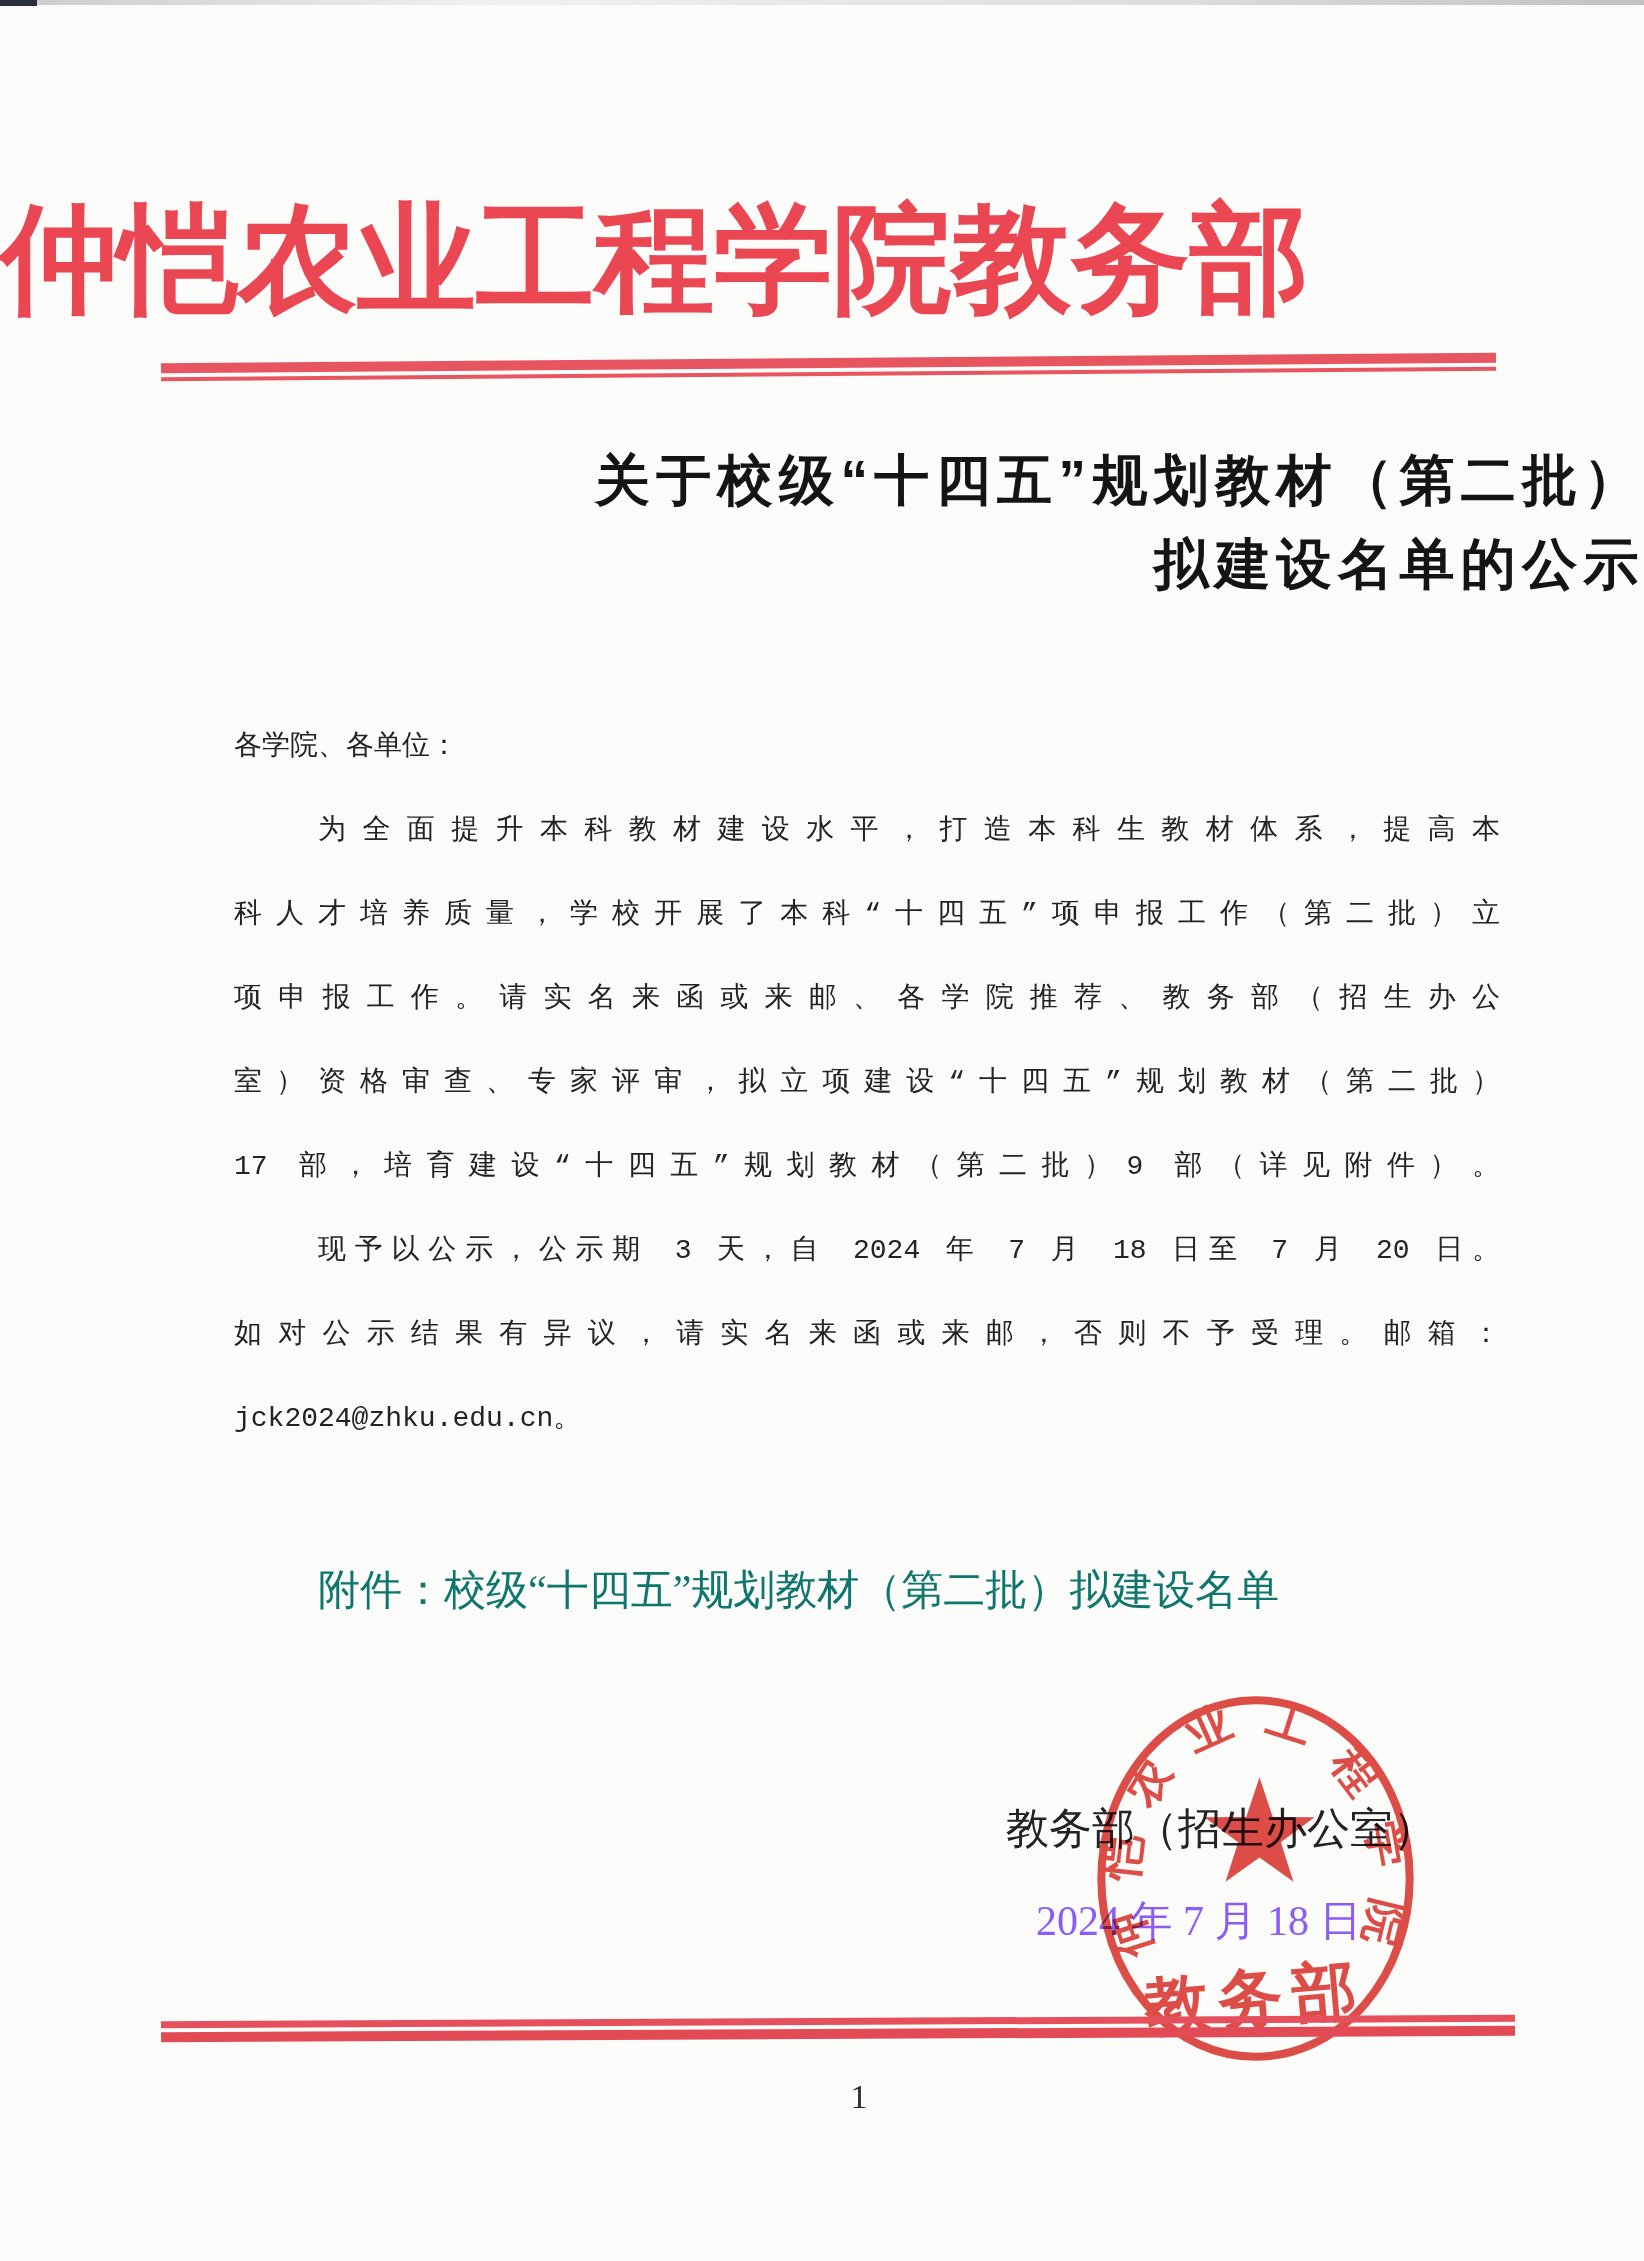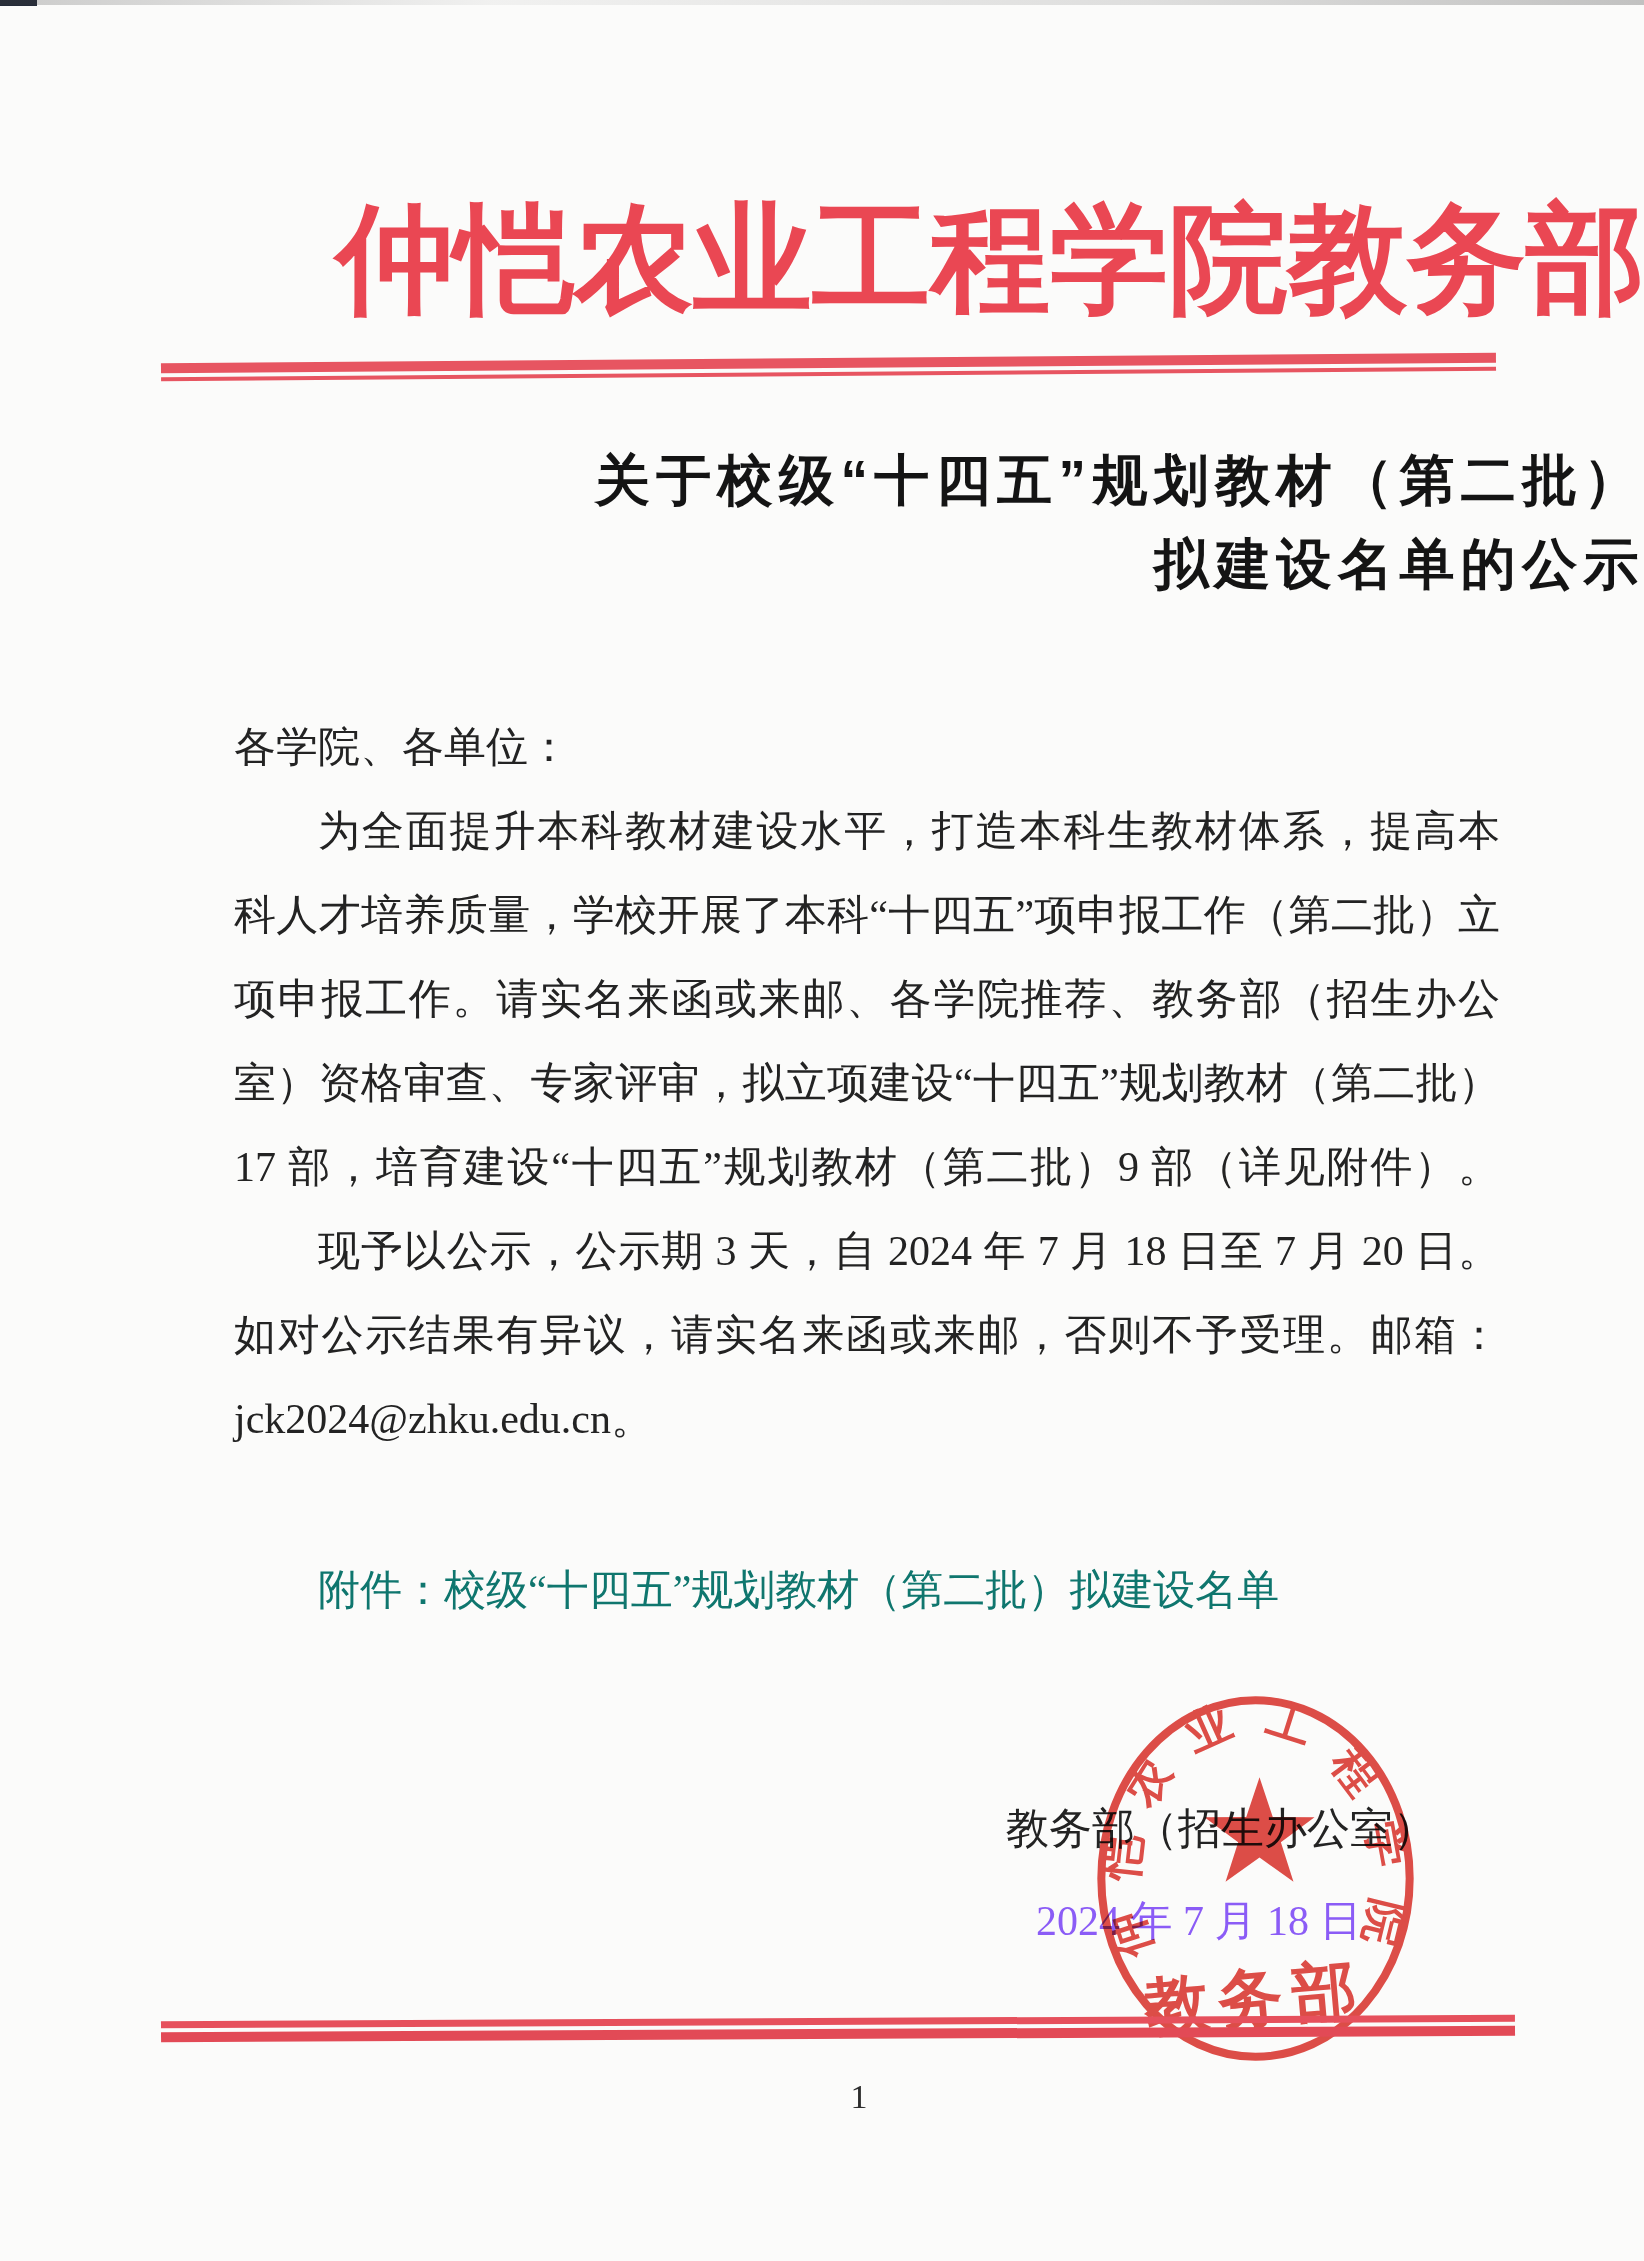--- a/index.html
+++ b/index.html
@@ -19,21 +19,21 @@
     position:absolute;left:0;top:0;width:37px;height:5.6px;
     background:#232a38;
   }
   .scan-top-edge{
     position:absolute;left:0;top:0;width:100%;height:4.8px;
     background:linear-gradient(to right,rgba(60,60,60,.25),rgba(120,120,120,.08) 30%,rgba(90,90,90,.18) 70%,rgba(60,60,60,.3));
   }
   
   .org-header{
     position:absolute;left:0;top:186px;width:100%;
-    text-align:right;
+    text-align:left;
     font-size:119px;line-height:1.25;
     font-weight:700;
     letter-spacing:0px;
     color:#ea4753;
     font-family:"Liberation Serif", serif;
     white-space:nowrap;
   }
   .rule-top{
     position:absolute;left:161px;top:358px;width:1335px;
     transform:rotate(-0.45deg);
@@ -47,22 +47,23 @@
     text-align:right;
     font-family:"Liberation Sans", sans-serif;
     font-weight:700;
     font-size:55px;line-height:84px;
     letter-spacing:6.4px;
     color:#141414;
   }
   
   .body-block{
     position:absolute;left:234px;top:705px;width:1266px;
-    font-size:42px;
+    font-size:28px;
     color:#232323;
+    font-family:Liberation Mono, monospace;
   }
   .bline{
     height:84px;line-height:84px;
     white-space:nowrap;
   }
   .bline.fill{
     white-space:normal;
     text-align:justify;
     text-align-last:justify;
   }

